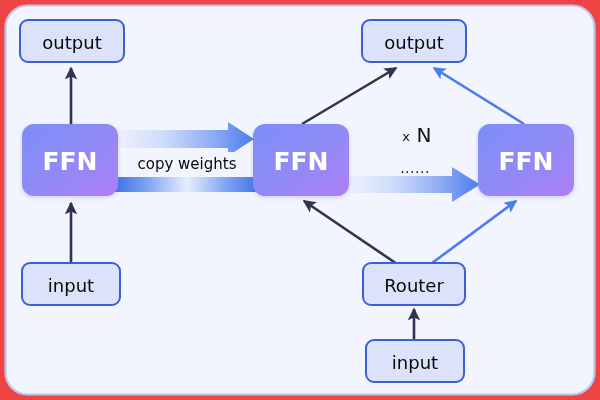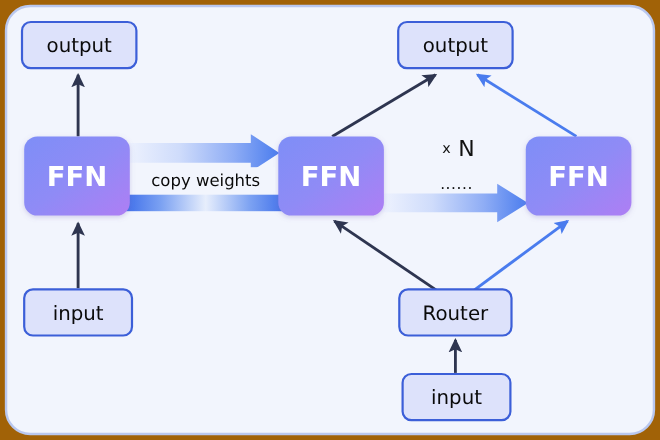--- a/index.html
+++ b/index.html
@@ -4,21 +4,21 @@
 <style>
   html, body {
     margin: 0;
     padding: 0;
     background: #ffffff;
   }
   #canvas {
     position: relative;
     width: 600px;
     height: 400px;
-    background: #a16207;
+    background: #ef4444;
     font-family: "DejaVu Sans", sans-serif;
     overflow: hidden;
   }
   #diagram-svg {
     position: absolute;
     left: 0;
     top: 0;
     width: 600px;
     height: 400px;
   }

